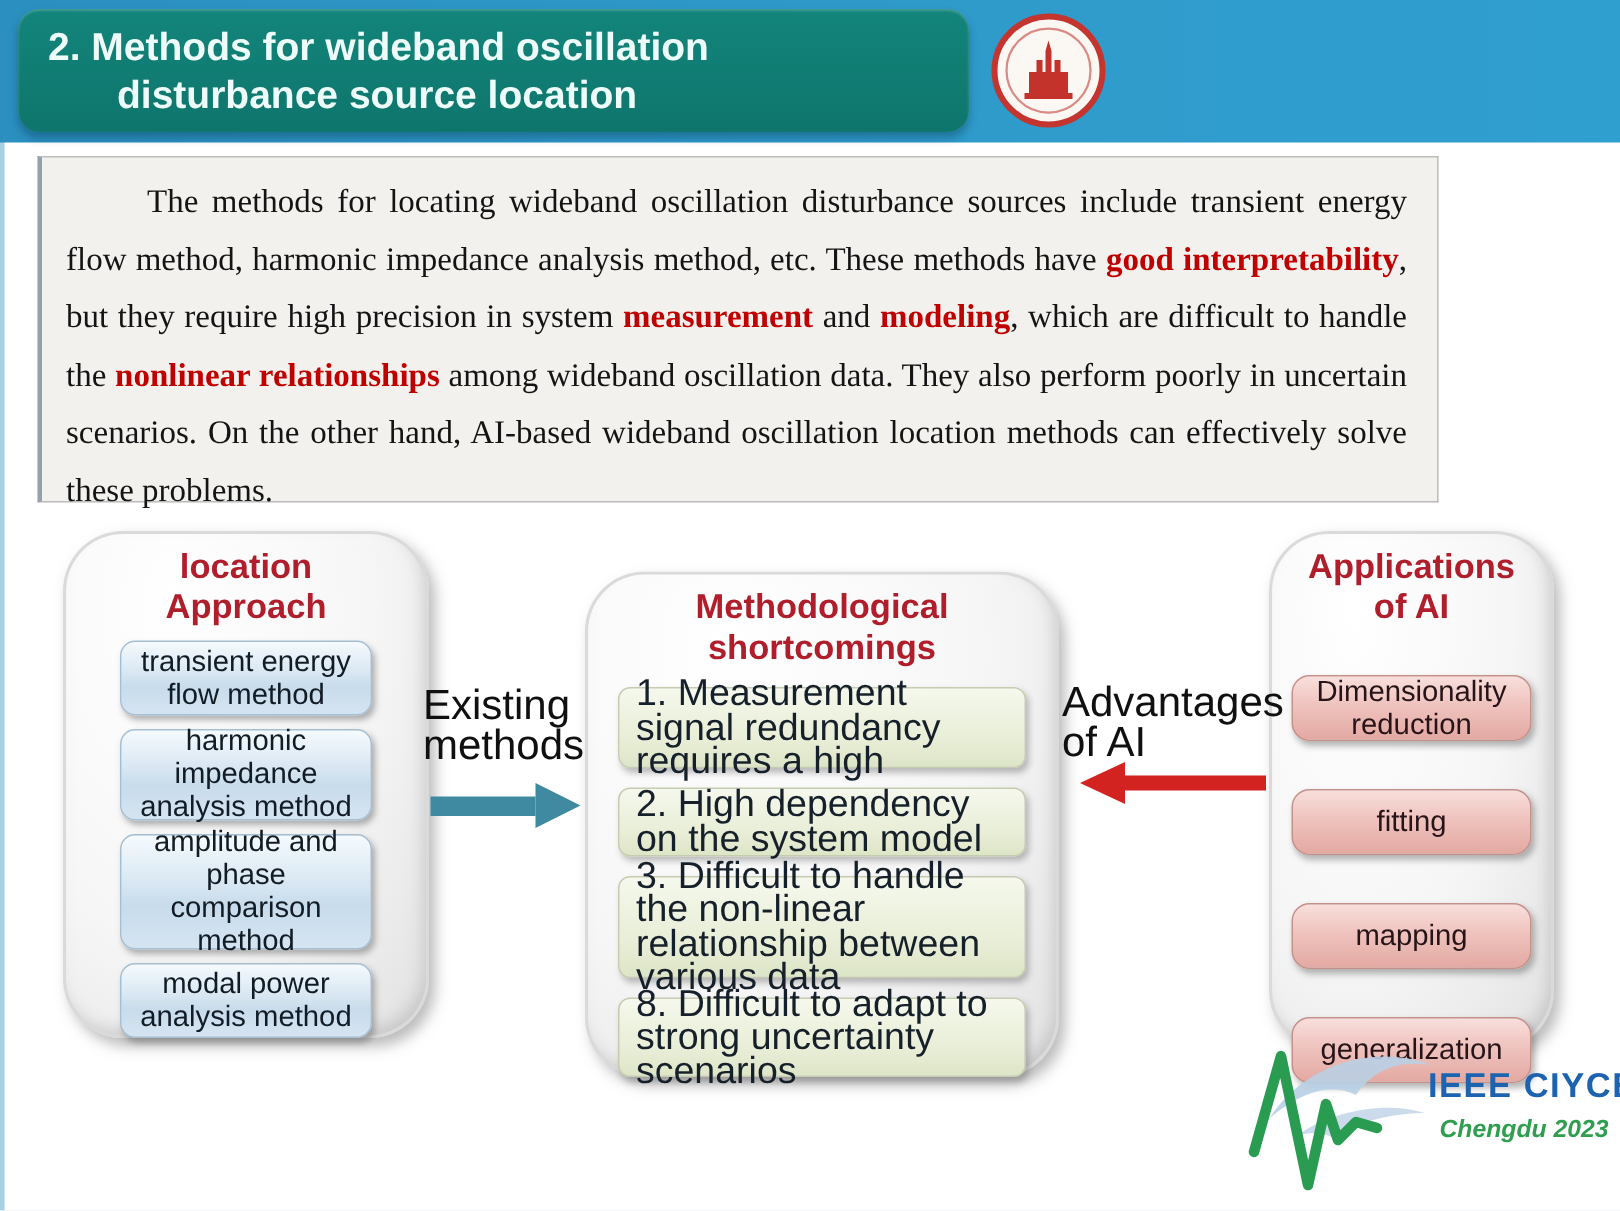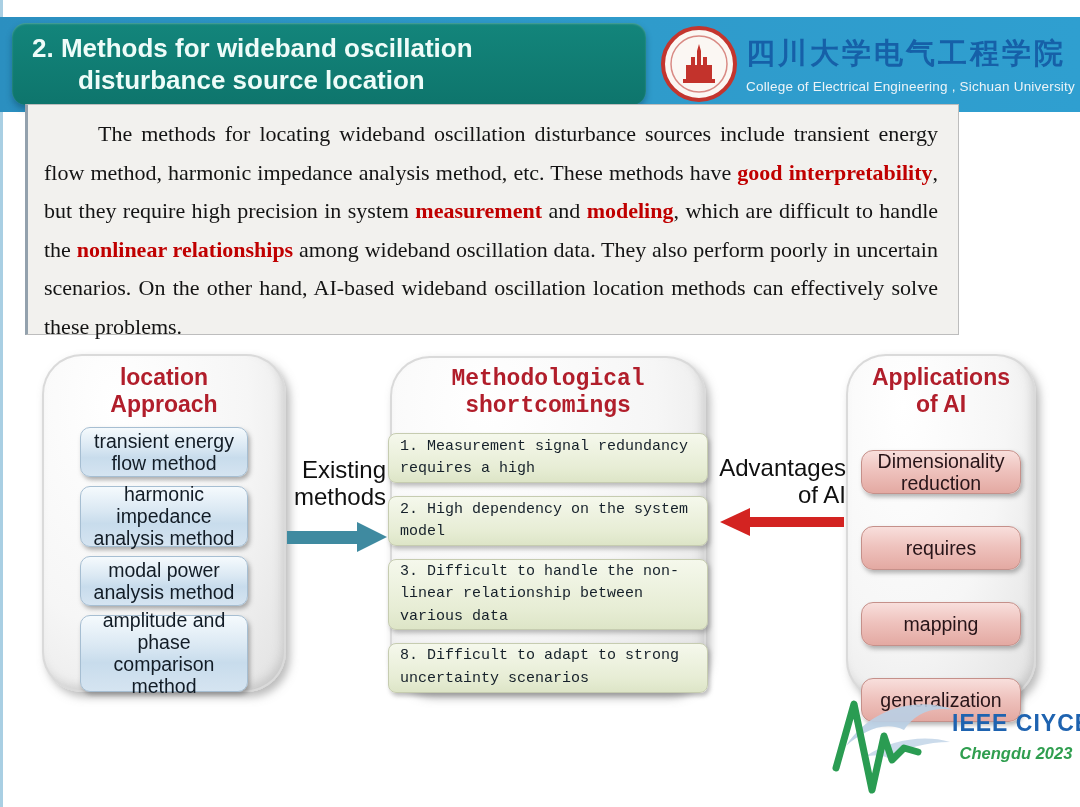--- a/index.html
+++ b/index.html
@@ -1,21 +1,21 @@
 <!DOCTYPE html>
 <html><head>
 <meta charset="utf-8">
 <style>
   html,body{margin:0;padding:0;background:#ffffff;}
   #slide{position:relative;width:1080px;height:807px;background:#ffffff;overflow:hidden;
          font-family:"Liberation Sans",sans-serif;border-bottom:1px solid #e8eef0;}
   .left-edge{position:absolute;left:0;top:0;width:3px;height:807px;background:#a9cfe3;}
 
   
-  .band{position:absolute;left:0;top:17px;width:1080px;height:95px;
+  .band{position:absolute;left:0;top:0;width:1080px;height:95px;
         background:linear-gradient(90deg,#2b8fc0 0%,#2f9bcb 60%,#2f9fd0 100%);}
   .title-box{position:absolute;left:12px;top:6px;width:634px;height:82px;box-sizing:border-box;
         background:linear-gradient(180deg,#13857b 0%,#0e756c 100%);
         border-radius:14px;box-shadow:0 4px 6px rgba(0,45,65,.35),inset 0 1px 2px rgba(255,255,255,.25);
         color:#eefcf9;font-weight:bold;font-size:26px;line-height:32px;padding:9px 0 0 20px;}
   .title-l2{padding-left:46px;}
   .seal{position:absolute;left:660px;top:8px;width:78px;height:78px;}
   .org{position:absolute;left:746px;top:17px;width:330px;}
   .org-cn{color:#1660a8;font-size:29px;font-weight:bold;letter-spacing:3px;white-space:nowrap;
           font-family:"DejaVu Sans","Liberation Sans",sans-serif;}
@@ -30,48 +30,48 @@
   .hl{color:#c00000;font-weight:bold;}
 
   
   .group{position:absolute;border-radius:40px;box-sizing:border-box;
         background:radial-gradient(ellipse at 30% 15%,#ffffff 0%,#f6f6f6 55%,#e1e1e1 100%);
         box-shadow:inset 0 0 0 2px #dadada,inset -4px -6px 10px rgba(150,150,150,.35),4px 5px 9px rgba(120,120,120,.5);
         display:flex;flex-direction:column;align-items:center;}
   .group-title{color:#b11e2b;font-weight:bold;font-size:23px;line-height:27px;text-align:center;margin-top:10px;}
   #group-left{left:42px;top:354px;width:244px;height:338px;}
   #group-left .group-title{width:130px;}
-  #group-mid{left:390px;top:356px;width:316px;height:337px;font-family:Liberation Mono, monospace;}
+  #group-mid{left:390px;top:381px;width:316px;height:337px;}
   #group-mid .group-title{width:210px;}
   #group-right{left:846px;top:354px;width:190px;height:346px;}
   #group-right .group-title{width:140px;}
 
   .btn-blue{width:168px;min-height:50px;margin-top:9px;box-sizing:border-box;padding:4px 6px;
         display:flex;align-items:center;justify-content:center;text-align:center;
         font-size:19.5px;line-height:22px;color:#121c26;border-radius:10px;border:1px solid #a6bed2;
         background:linear-gradient(180deg,#f5fafd 0%,#dae8f3 40%,#c8dcec 62%,#d5e4f1 100%);
         box-shadow:2px 3px 4px rgba(100,100,100,.5);}
   #group-left .btn-blue:first-of-type{margin-top:7px;}
 
-  .item-green{width:320px;min-height:46px;margin-top:13px;box-sizing:border-box;padding:4px 8px 4px 11px;
+  .item-green{width:272px;min-height:46px;margin-top:13px;box-sizing:border-box;padding:4px 8px 4px 11px;
         display:flex;align-items:center;justify-content:flex-start;text-align:left;
-        font-size:15px;line-height:22.5px;color:#15202a;border-radius:8px;border:1px solid #c6ccb0;
+        font-size:25px;line-height:22.5px;color:#15202a;border-radius:8px;border:1px solid #c6ccb0;
         background:linear-gradient(180deg,#f5f8ec 0%,#e7edd5 70%,#dde5c7 100%);
         box-shadow:2px 3px 4px rgba(110,110,110,.45);}
   #group-mid .item-green:first-of-type{margin-top:9px;}
 
   .btn-pink{width:160px;min-height:44px;margin-top:32px;box-sizing:border-box;padding:4px 6px;
         display:flex;align-items:center;justify-content:center;text-align:center;
         font-size:19.5px;line-height:22px;color:#271418;border-radius:12px;border:1px solid #c5908a;
         background:linear-gradient(180deg,#f8dfdc 0%,#efc3be 45%,#e3a9a2 100%);
         box-shadow:2px 3px 4px rgba(110,110,110,.5);}
   #group-right .btn-pink:first-of-type{margin-top:9px;}
 
   
-  .arrow-label{position:absolute;font-size:24px;line-height:27px;color:#101010;text-align:right;}
+  .arrow-label{position:absolute;font-size:28px;line-height:27px;color:#101010;text-align:left;}
   #lbl-existing{left:282px;top:456px;width:104px;}
   #lbl-advantages{left:708px;top:454px;width:138px;}
   #arrow-teal{position:absolute;left:287px;top:522px;display:flex;align-items:center;}
   #arrow-teal .bar{width:70px;height:13px;background:#3f8aa0;}
   #arrow-teal .head{width:0;height:0;border-top:15px solid transparent;border-bottom:15px solid transparent;border-left:30px solid #3f8aa0;}
   #arrow-red{position:absolute;left:720px;top:508px;display:flex;align-items:center;}
   #arrow-red .head{width:0;height:0;border-top:14px solid transparent;border-bottom:14px solid transparent;border-right:30px solid #d32321;}
   #arrow-red .bar{width:94px;height:10px;background:#d32321;}
 
   
@@ -91,50 +91,46 @@
     <div class="title-box">
       <div class="title-l1">2. Methods for wideband oscillation</div>
       <div class="title-l2">disturbance source location</div>
     </div>
     <svg class="seal" viewBox="0 0 78 78">
       <circle cx="39" cy="39" r="36" fill="#fbf7f3" stroke="#c3352e" stroke-width="4"></circle>
       <circle cx="39" cy="39" r="28" fill="none" stroke="#d98a84" stroke-width="1.5"></circle>
       <path fill="#c3332c" d="M26,54 V40 h5 v-8 h4 v8 h2 V26 l2,-7 2,7 v14 h2 v-8 h4 v8 h5 v14 z"></path>
       <rect x="23" y="54" width="32" height="4" fill="#c3332c"></rect>
     </svg>
-    <div class="org">
-      <div class="org-cn">四川大学电气工程学院</div>
-      <div class="org-en">College of Electrical Engineering , Sichuan University</div>
-    </div>
   </div>
 
   <div class="para-box">
     <p><span class="seg">The methods for locating wideband oscillation disturbance sources include transient energy flow method, harmonic impedance analysis method, etc. These methods have </span><span class="seg hl">good interpretability</span><span class="seg">, but they require high precision in system </span><span class="seg hl">measurement</span><span class="seg"> and </span><span class="seg hl">modeling</span><span class="seg">, which are difficult to handle the </span><span class="seg hl">nonlinear relationships</span><span class="seg"> among wideband oscillation data. They also perform poorly in uncertain scenarios. On the other hand, AI-based wideband oscillation location methods can effectively solve these problems.</span></p>
   </div>
 
   <div class="group" id="group-left">
     <div class="group-title">location Approach</div>
     <div class="btn-blue">transient energy flow method</div>
     <div class="btn-blue">harmonic impedance analysis method</div>
+    <div class="btn-blue">amplitude and phase comparison method</div>
     <div class="btn-blue">modal power analysis method</div>
-    <div class="btn-blue">amplitude and phase comparison method</div>
   </div>
 
   <div class="group" id="group-mid">
     <div class="group-title">Methodological shortcomings</div>
     <div class="item-green">1. Measurement signal redundancy requires a high</div>
     <div class="item-green">2. High dependency on the system model</div>
     <div class="item-green">3. Difficult to handle the non-linear relationship between various data</div>
     <div class="item-green">8. Difficult to adapt to strong uncertainty scenarios</div>
   </div>
 
   <div class="group" id="group-right">
     <div class="group-title">Applications of AI</div>
     <div class="btn-pink">Dimensionality reduction</div>
-    <div class="btn-pink">requires</div>
+    <div class="btn-pink">fitting</div>
     <div class="btn-pink">mapping</div>
     <div class="btn-pink">generalization</div>
   </div>
 
   <div class="arrow-label" id="lbl-existing">Existing methods</div>
   <div id="arrow-teal">
     <div class="bar"></div>
     <div class="head"></div>
   </div>
 

